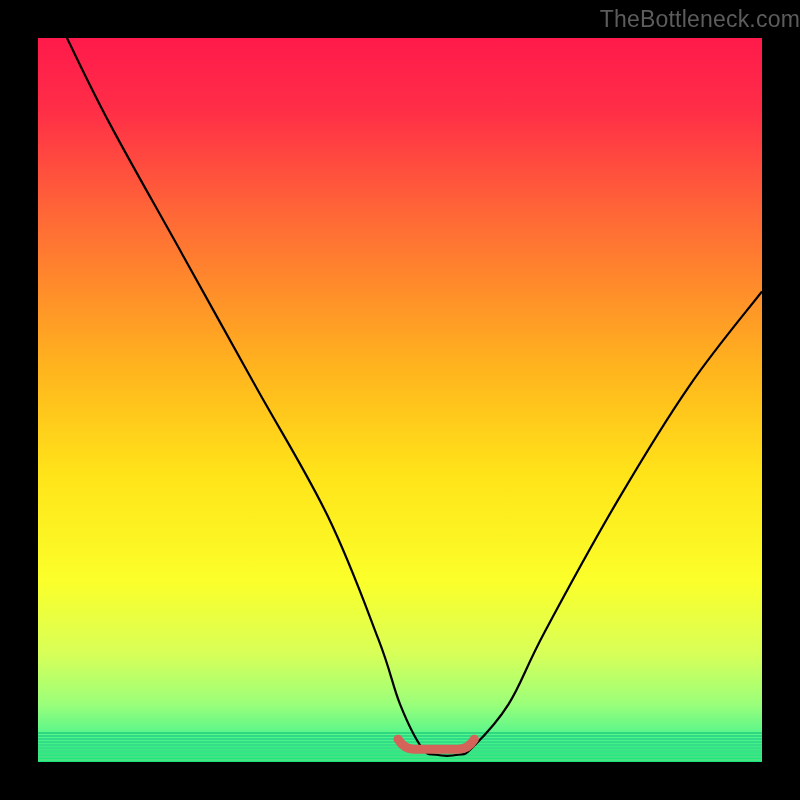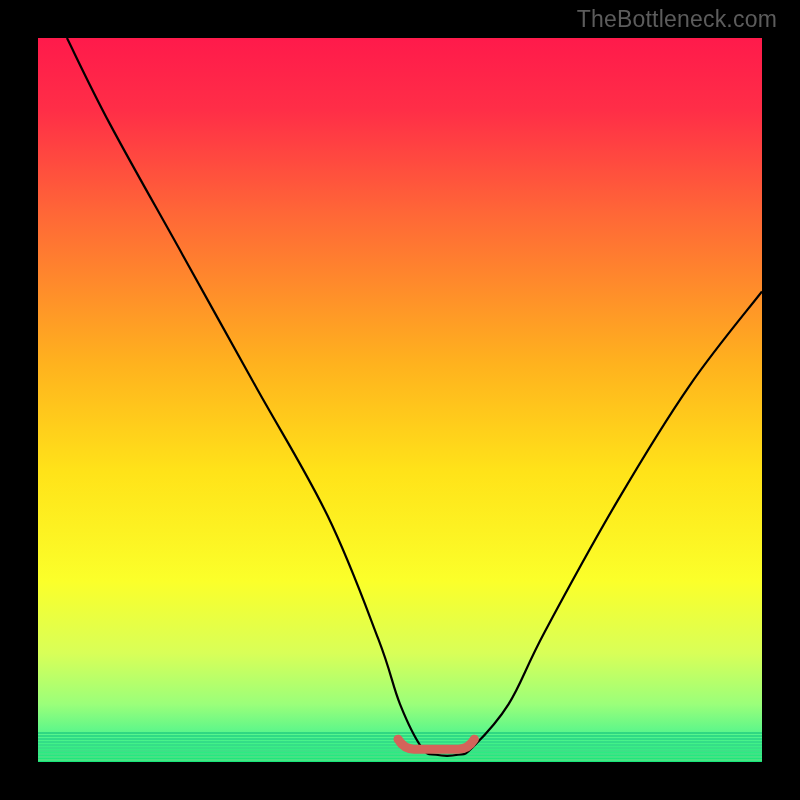--- a/index.html
+++ b/index.html
@@ -25,21 +25,21 @@
     height: 724px;
     overflow: hidden;
   }
   .gradient {
     position: absolute;
     left: 0; top: 0; width: 100%; height: 100%;
   }
   .watermark {
     position: absolute;
     top: 6px;
-    right: 23px;
+    right: 0;
     color: #5c5c5c;
     font-size: 23px;
     font-weight: 500;
     letter-spacing: 0.2px;
     user-select: none;
   }
   svg { display: block; }
 </style>
 </head>
 <body>

